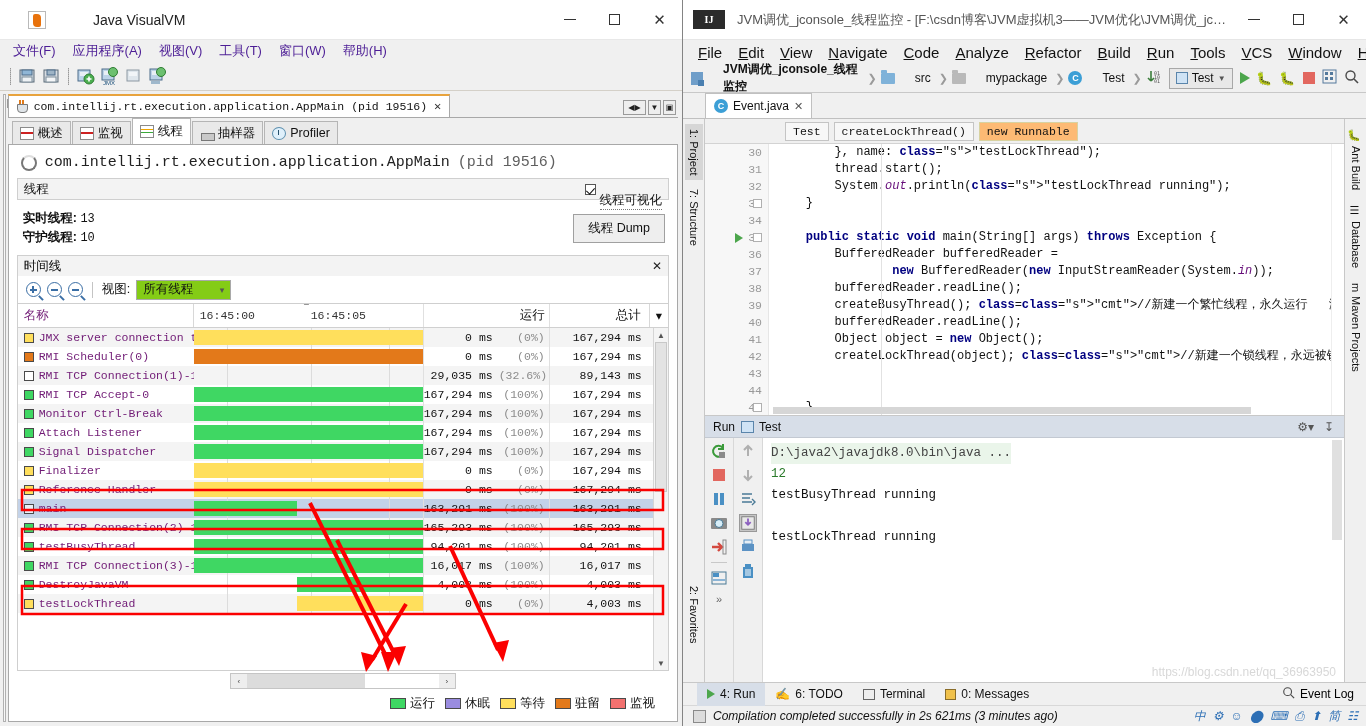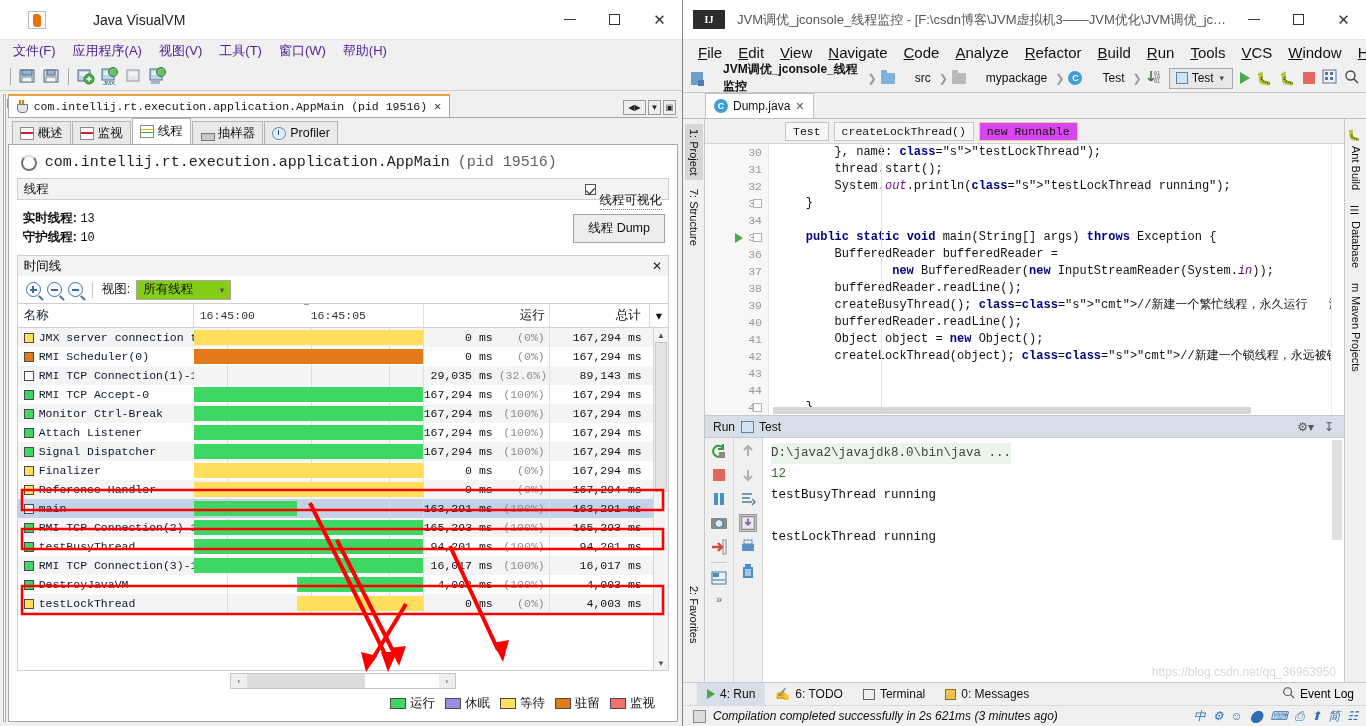--- a/index.html
+++ b/index.html
@@ -114,21 +114,21 @@
   .th.c-run{width:126px;}
   .th.c-tot{width:100px;}
   .th.c-scroll{flex:1;justify-content:center;border-right:none;}
   .tick { position:absolute; font-family:"Liberation Mono",monospace;}
   .rows { flex:1; overflow:hidden; position:relative; }
   .row { display:flex; height:19px; align-items:stretch; font-size:11.5px;
          font-family:"Liberation Mono", monospace; }
   .row.alt { background:#f4f4f4; }
   .row.sel { background:#c3d2e8; }
   .c-name { width:176px; display:flex; align-items:center; gap:5px; padding-left:6px;
-            overflow:hidden; white-space:nowrap; color:#0f172a;}
+            overflow:hidden; white-space:nowrap; color:#701a75;}
   .swatch { width:10px;height:10px;border:1px solid #4a4a4a; flex:0 0 auto;}
   .c-time { width:230px; position:relative; border-right:1px solid #e0e0e0;}
   .c-time .grid { position:absolute; top:0;bottom:0; width:1px; background:#dcdcdc;}
   .bar { position:absolute; top:2px; bottom:2px; }
   .c-run { width:126px; display:flex; align-items:center; justify-content:flex-end; padding-right:4px;
            gap:6px; border-right:1px solid #e0e0e0; color:#111;}
   .pct { color:#8b8b8b; width:46px; text-align:right;}
   .c-tot { width:100px; display:flex; align-items:center; justify-content:flex-end; padding-right:8px;
            color:#111;}
   .c-pad { flex:1; }
@@ -191,21 +191,21 @@
   .vtab { writing-mode:vertical-rl; font-size:11px; color:#111; padding:5px 3px; white-space:nowrap;
           display:flex; align-items:center; gap:4px;}
   .vtab.active { background:#d6d6d6; }
   .vstrip.right { border-right:none; border-left:1px solid #c8c8c8; }
   .center { flex:1; display:flex; flex-direction:column; overflow:hidden;}
 
   .bcbar { height:25px; background:#f0f0f0; border-bottom:1px solid #d3d3d3; display:flex;
            align-items:center; gap:5px; padding-left:80px;}
   .bc { border:1px solid #c4c4c4; background:#f7f7f7; padding:2px 7px; font-size:11.5px;
         font-family:"Liberation Mono", monospace; color:#111;}
-  .bc.hl { background:#d946ef; border-color:#d8d2a0; }
+  .bc.hl { background:#fdba74; border-color:#d8d2a0; }
 
   .editor { height:272px; background:#fff; display:flex; overflow:hidden; position:relative;
             border-bottom:1px solid #c8c8c8;}
   .gutter { width:64px; background:#f7f7f7; border-right:1px solid #e6e6e6; position:relative;}
   .gline { height:17px; display:flex; align-items:center; justify-content:flex-end; padding-right:6px;
            font-family:"Liberation Mono", monospace; font-size:11.5px; color:#999; }
   .fold { position:absolute; right:6px; width:9px;height:9px; }
   .code { flex:1; padding-left:8px; font-family:"Liberation Mono", monospace; font-size:12px;
           color:#111; position:relative; overflow:hidden;}
   .cline { height:17px; white-space:pre; line-height:17px; }
@@ -852,21 +852,21 @@
               <line x1="10" y1="10" x2="14" y2="14" stroke="#4a4a4a" stroke-width="1.6"></line>
             </svg>
         </span>
       </span>
     </div>
 
     <div class="editor-tabs">
       <div style="width:22px;"></div>
       <div class="etab">
         <span class="cls">C</span>
-        <span>Dump.java</span>
+        <span>Event.java</span>
         <span style="color:#555;font-size:11px;">✕</span>
       </div>
     </div>
 
     <div class="idea-body">
 
       <div class="vstrip">
         <span class="vtab active">1: Project</span>
         <span class="vtab">7: Structure</span>
         <span class="vtab" style="margin-top:auto;margin-bottom:34px;">2: Favorites</span>

